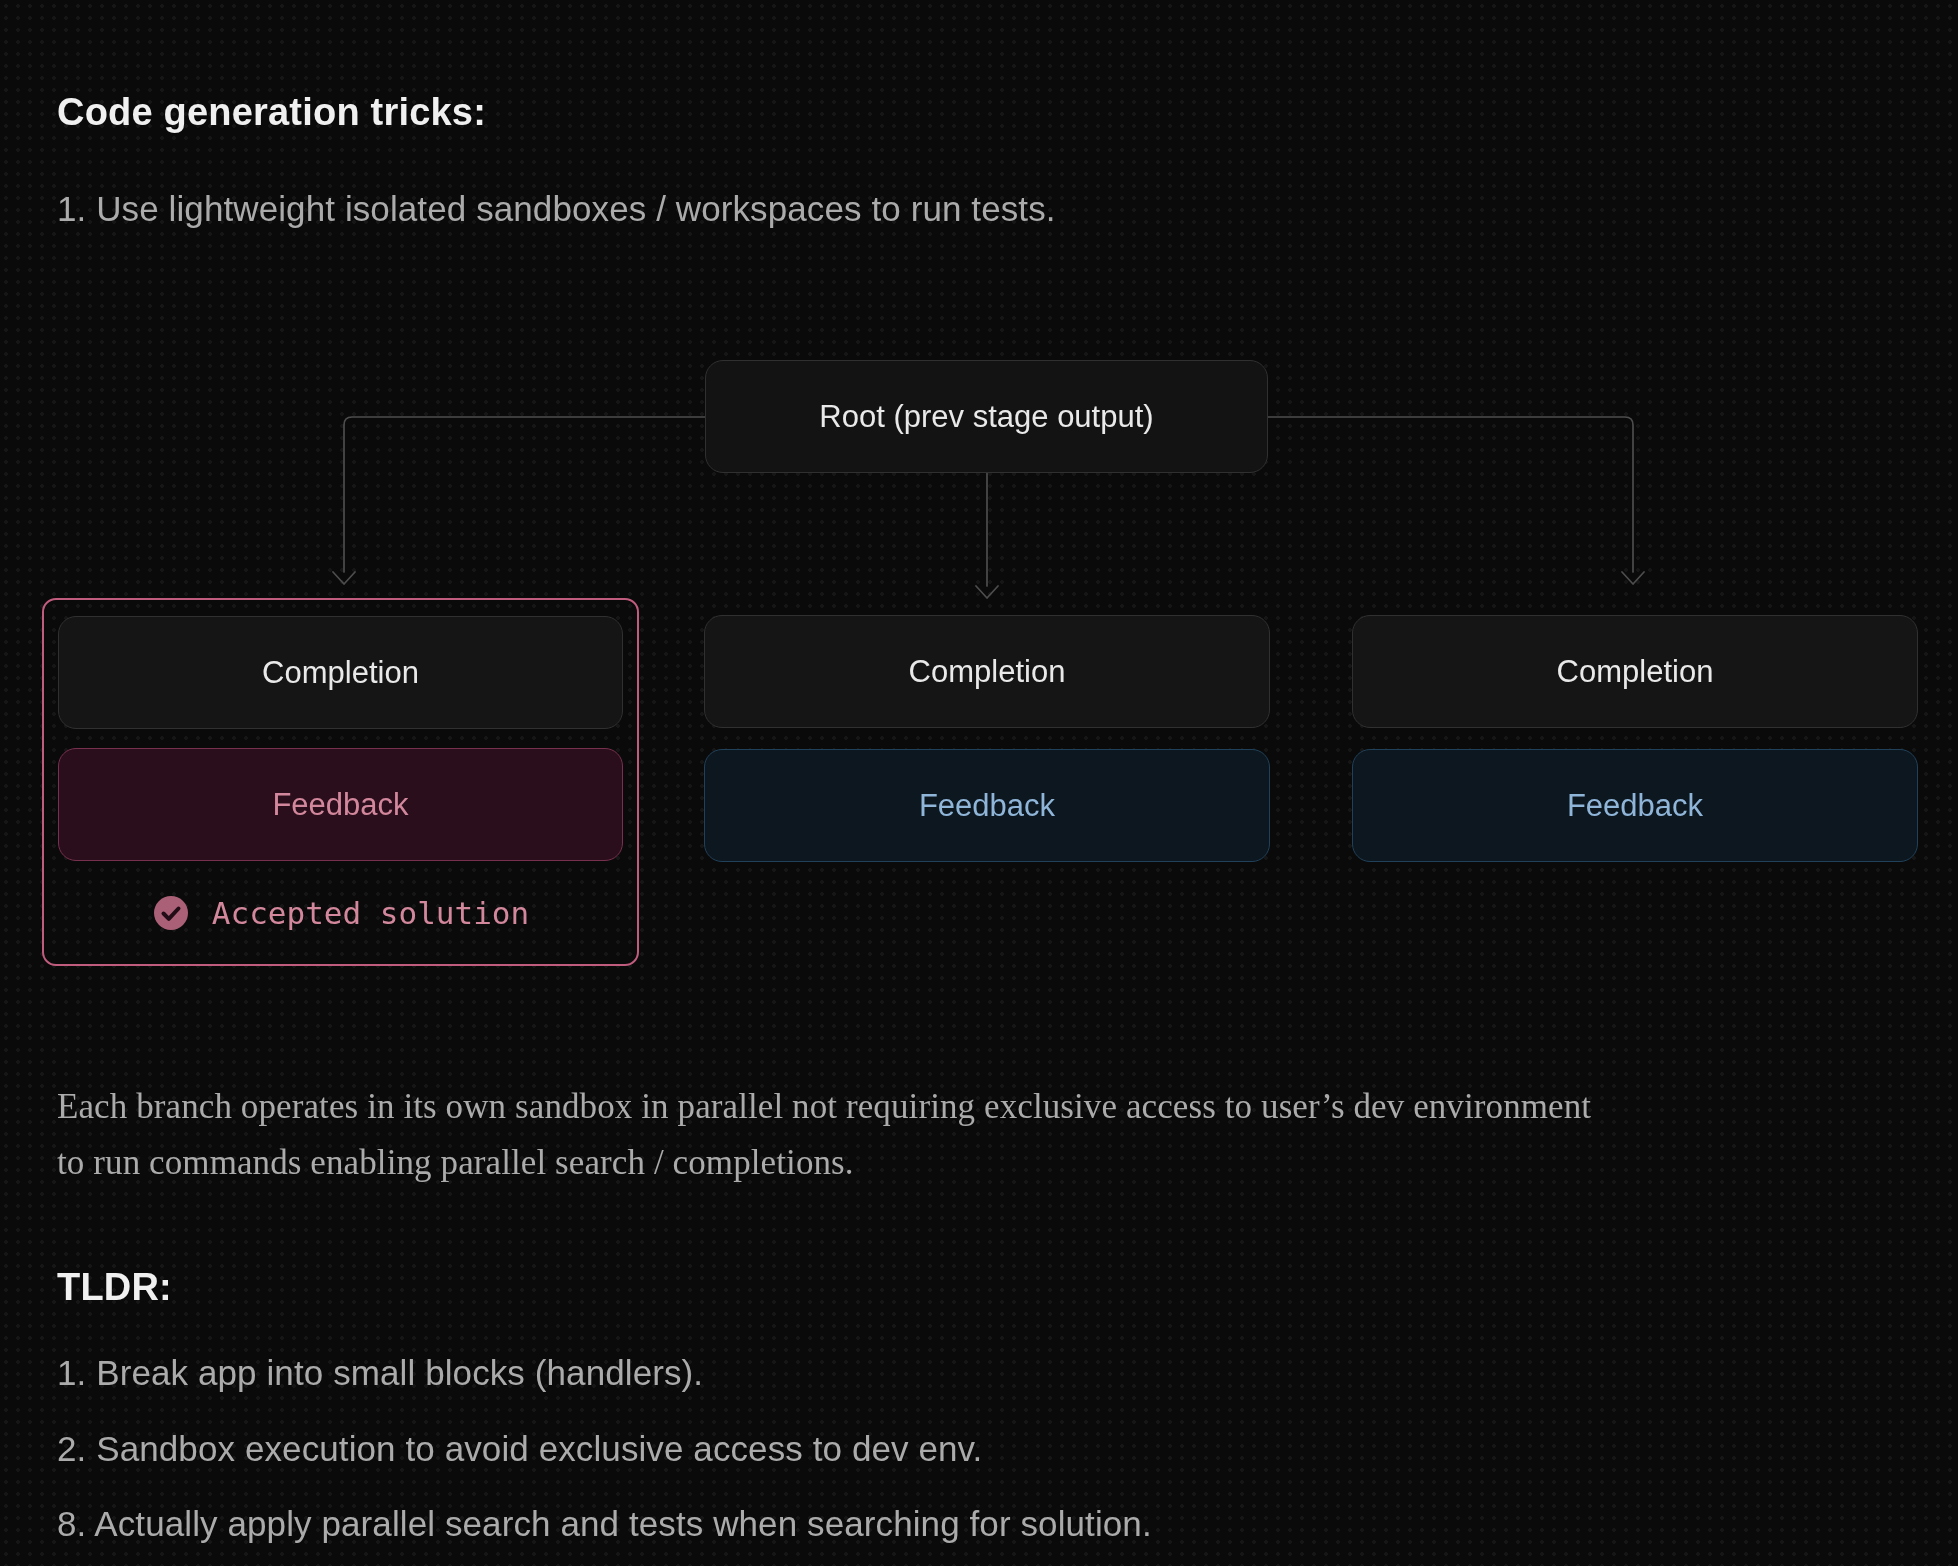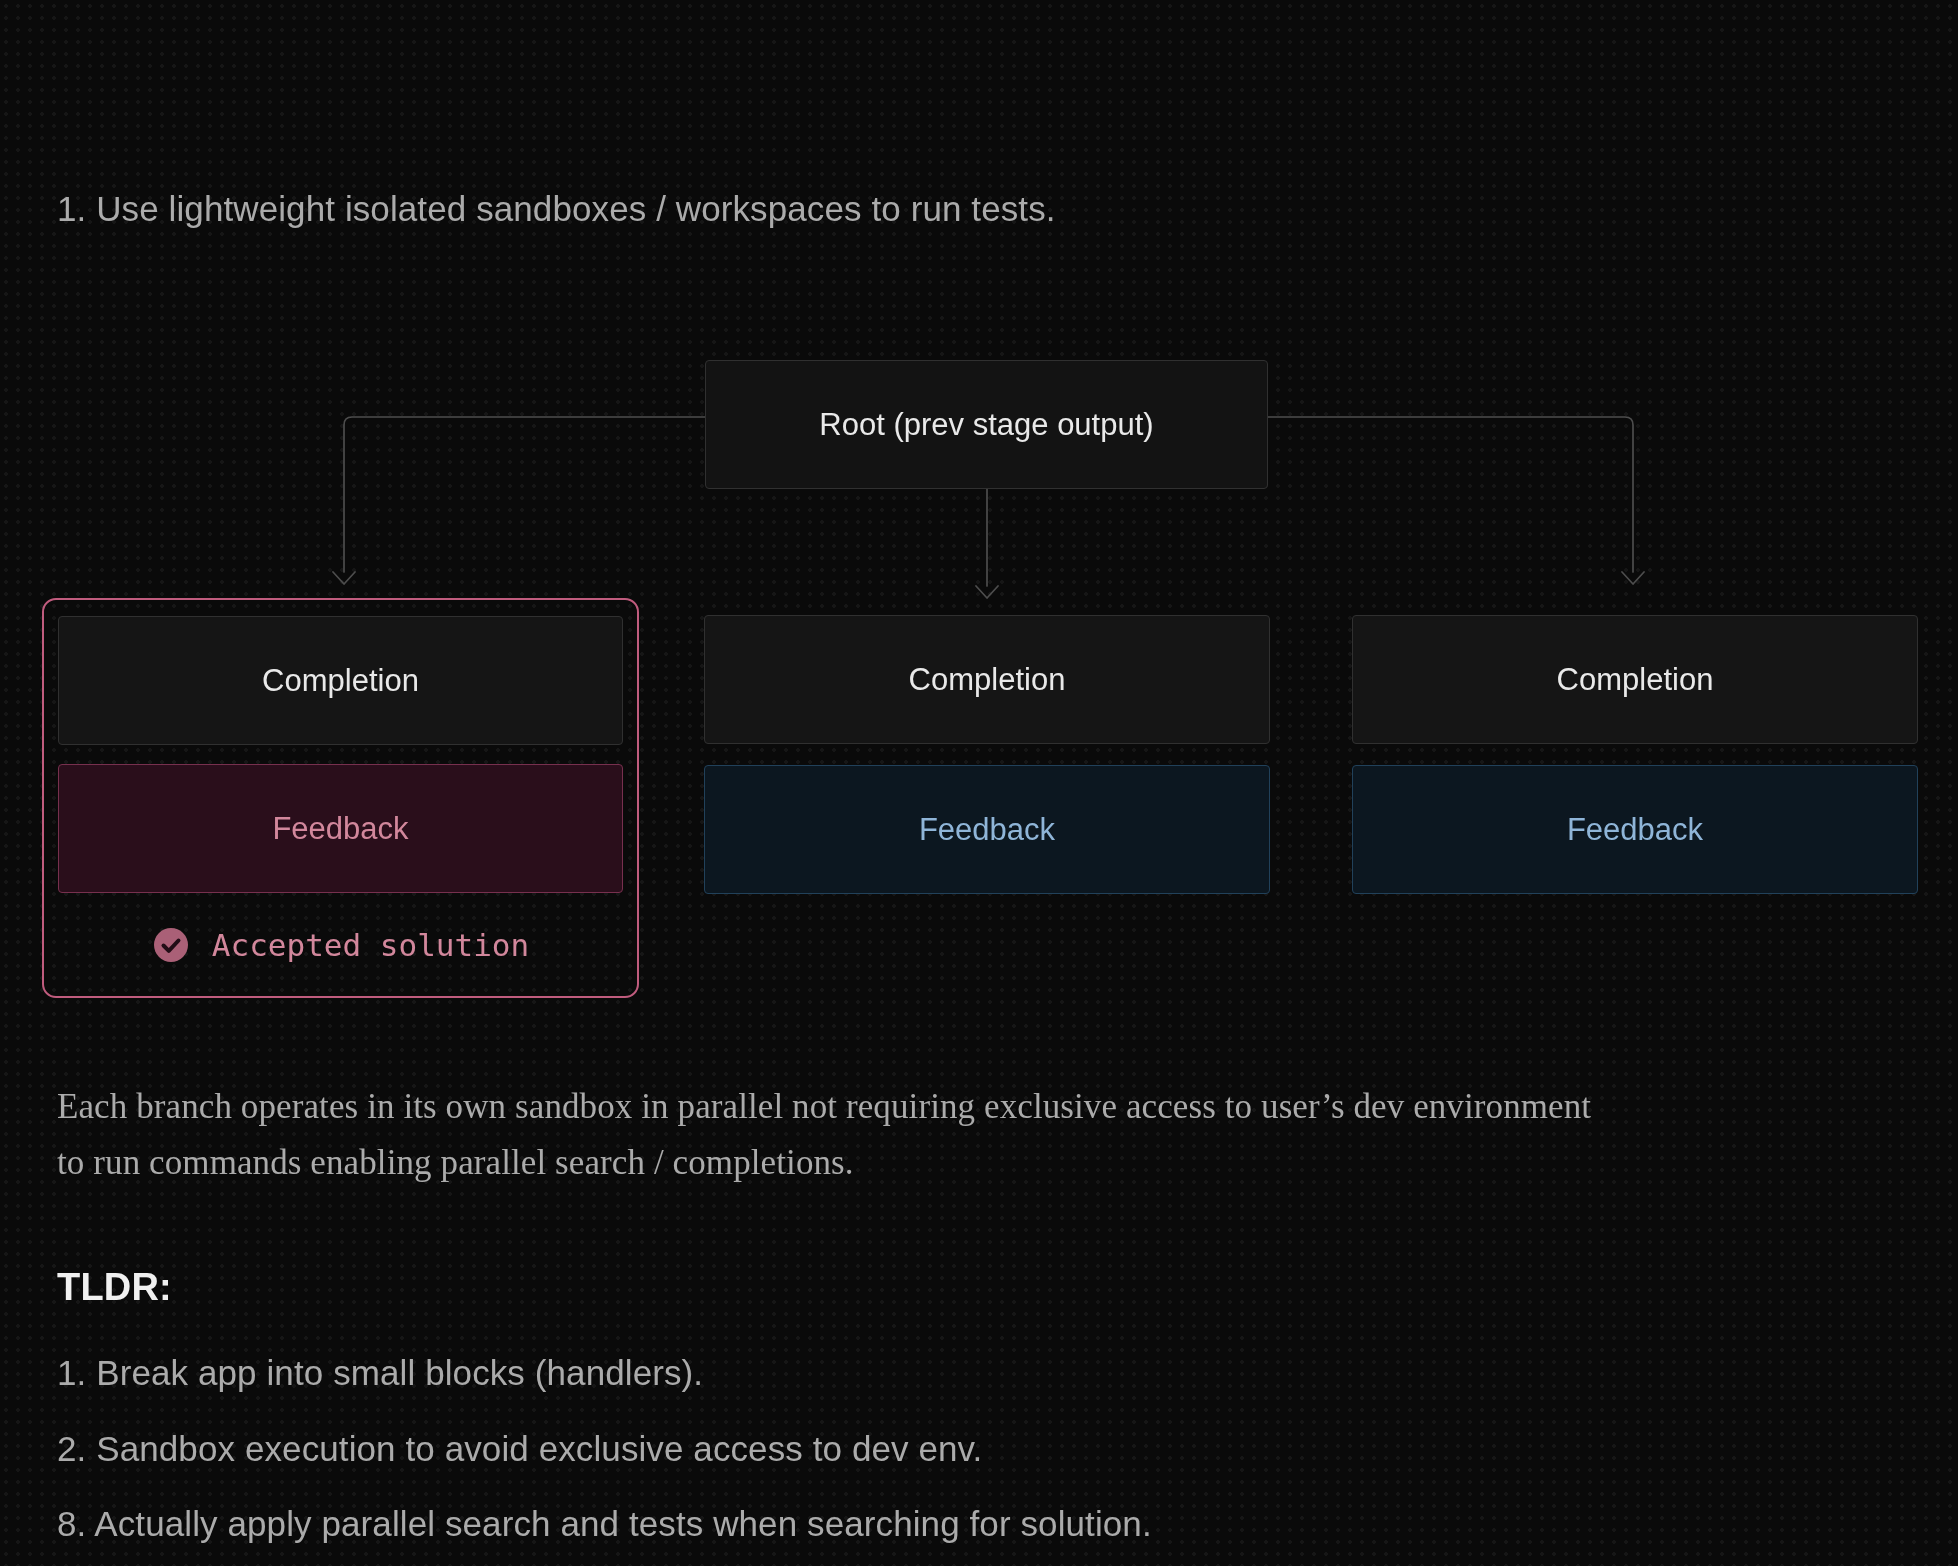--- a/index.html
+++ b/index.html
@@ -47,22 +47,22 @@
     stroke-linejoin: round;
   }
   .node {
     display: flex;
     align-items: center;
     justify-content: center;
     font-size: 31px;
     color: var(--node-text, #e9e9e9);
     background: var(--node-bg, #151515);
     border: 1px solid var(--node-border, #303030);
-    border-radius: 4px;
-    height: 129px;
+    border-radius: 18px;
+    height: 113px;
     width: 100%;
   }
   .root-node {
     left: 705px; top: 360px; width: 563px;
     background: #131313;
   }
   .branch-group {
     left: 42px; top: 598px; width: 597px;
     border: 2px solid var(--accent-pink, #c05c7e);
     border-radius: 14px;
@@ -104,20 +104,21 @@
     font-size: 31px;
     color: var(--pink-text, #d2879c);
     white-space: nowrap;
   }
 </style>
 </head>
 <body>
 
 <div class="page">
 
+  <h1 class="abs title" style="top:66px">Code generation tricks:</h1>
 
   <p class="abs body-line" style="top:154px">1. Use lightweight isolated sandboxes / workspaces to run tests.</p>
 
   <svg class="connectors" width="1958" height="280" viewBox="0 340 1958 280" aria-hidden="true">
     <path d="M705 417 L352 417 Q344 417 344 425 L344 572 M333 572 L344 584 L355 572"></path>
     <path d="M987 473 L987 586 M976 586 L987 598 L998 586"></path>
     <path d="M1268 417 L1625 417 Q1633 417 1633 425 L1633 572 M1622 572 L1633 584 L1644 572"></path>
   </svg>
 
   <div class="abs node root-node">

